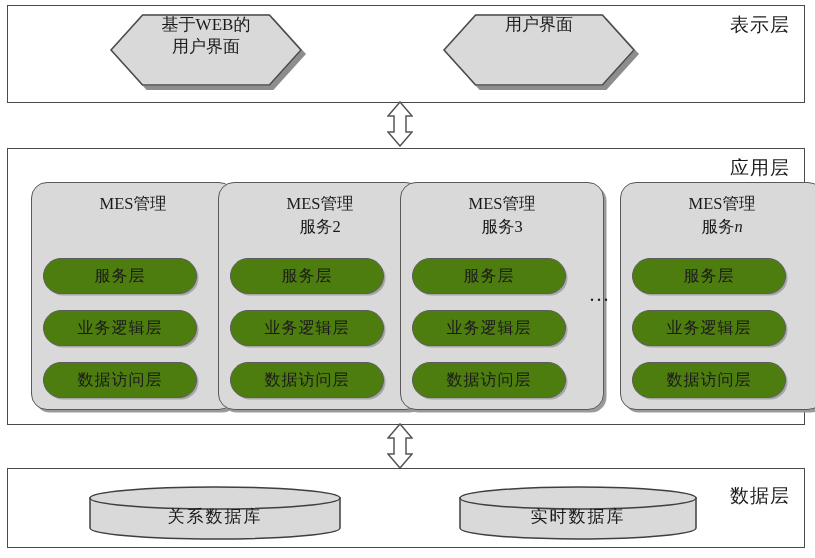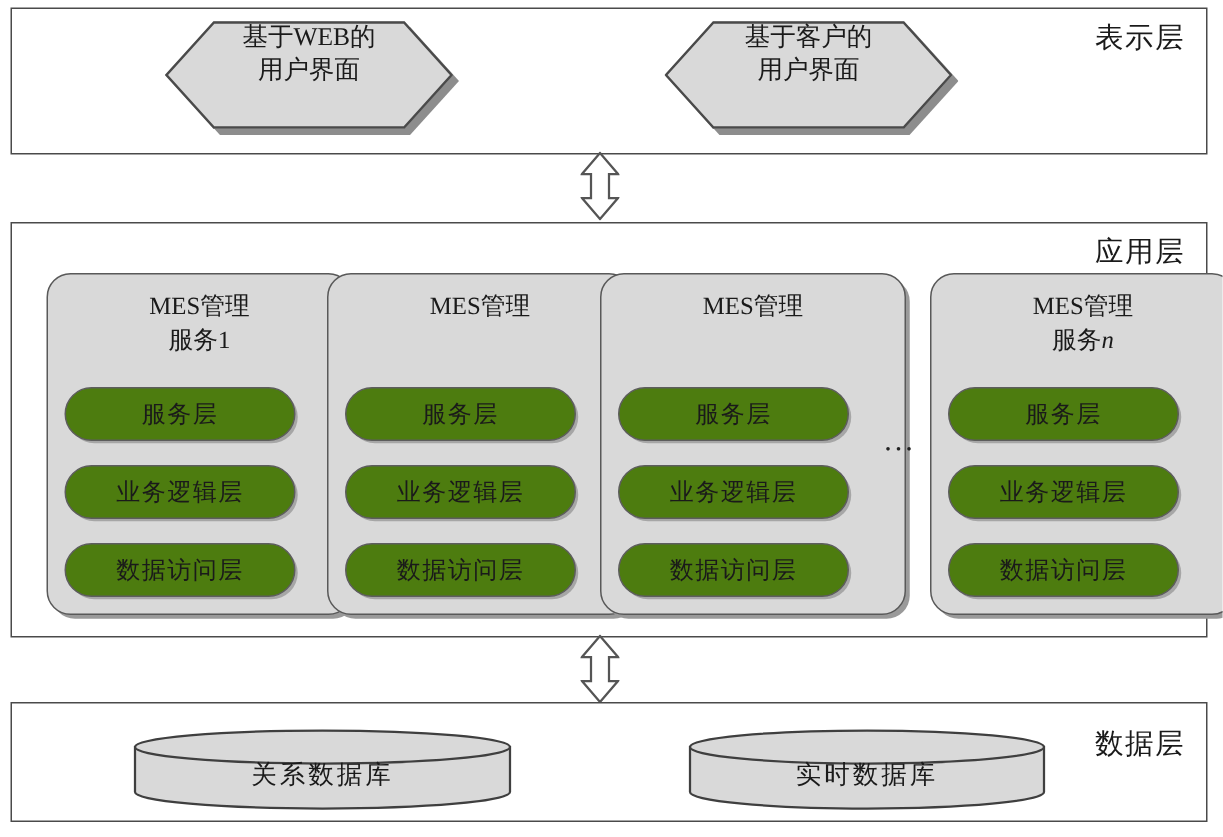--- a/index.html
+++ b/index.html
@@ -124,55 +124,55 @@
     </div>
   </div>
 
   <div class="hex-wrap" id="hex-client">
     <div class="hex-shadow"></div>
     <div class="hex-body"></div>
     <svg class="hex-border" viewBox="0 0 192 72">
       <polygon points="32.6,1 159.4,1 191,36 159.4,71 32.6,71 1,36" fill="none" stroke="#4a4a4a" stroke-width="1.6"></polygon>
     </svg>
     <div class="hex-text">
-      <span>基于客户的</span>
       <span>用户界面</span>
     </div>
   </div>
 
   <svg class="arrow-updown" id="arrow-top" viewBox="0 0 26 46">
     <polygon points="13,1 25,15 19,15 19,31 25,31 13,45 1,31 7,31 7,15 1,15" fill="#ffffff" stroke="#555555" stroke-width="1.5" stroke-linejoin="miter"></polygon>
   </svg>
 
   <div class="layer" id="layer-application">
     <div class="layer-label">应用层</div>
   </div>
 
   <div class="svc-card" id="svc-1">
     <div class="svc-title">
       <div class="ttl-1">MES管理</div>
-      <div class="ttl-2"><span>服务</span><span>1</span></div>
     </div>
     <div class="pill pill-1">服务层</div>
     <div class="pill pill-2">业务逻辑层</div>
     <div class="pill pill-3">数据访问层</div>
   </div>
 
   <div class="svc-card" id="svc-2">
     <div class="svc-title">
       <div class="ttl-1">MES管理</div>
+      <div class="ttl-2"><span>服务</span><span>2</span></div>
     </div>
     <div class="pill pill-1">服务层</div>
     <div class="pill pill-2">业务逻辑层</div>
     <div class="pill pill-3">数据访问层</div>
   </div>
 
   <div class="svc-card" id="svc-3">
     <div class="svc-title">
       <div class="ttl-1">MES管理</div>
+      <div class="ttl-2"><span>服务</span><span>3</span></div>
     </div>
     <div class="pill pill-1">服务层</div>
     <div class="pill pill-2">业务逻辑层</div>
     <div class="pill pill-3">数据访问层</div>
   </div>
 
   <div id="svc-ellipsis">...</div>
 
   <div class="svc-card" id="svc-n">
     <div class="svc-title">

